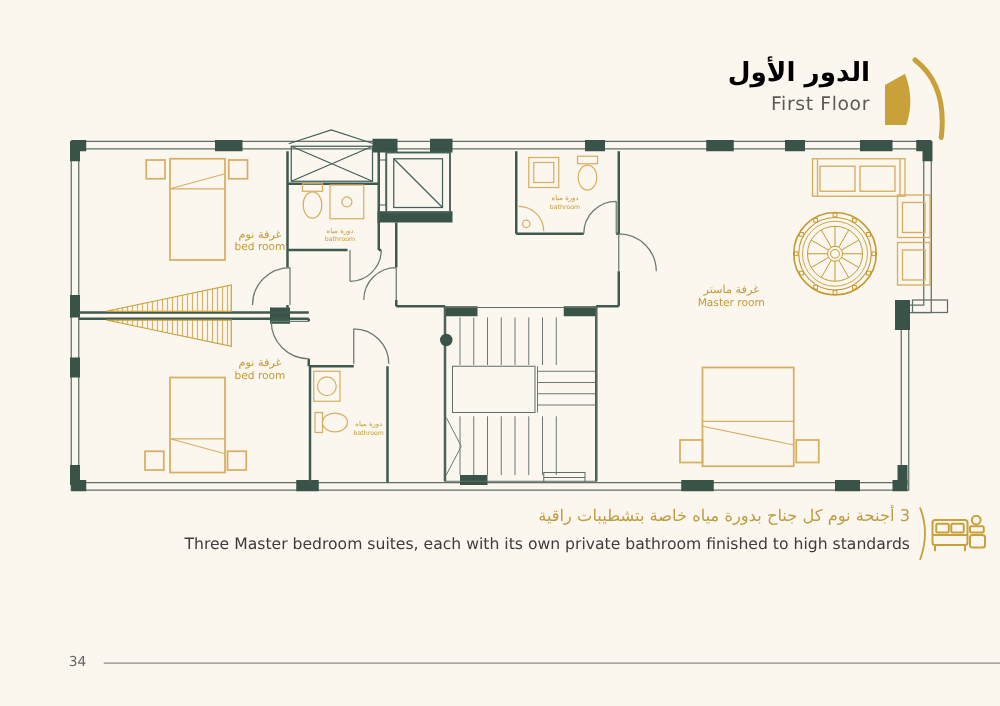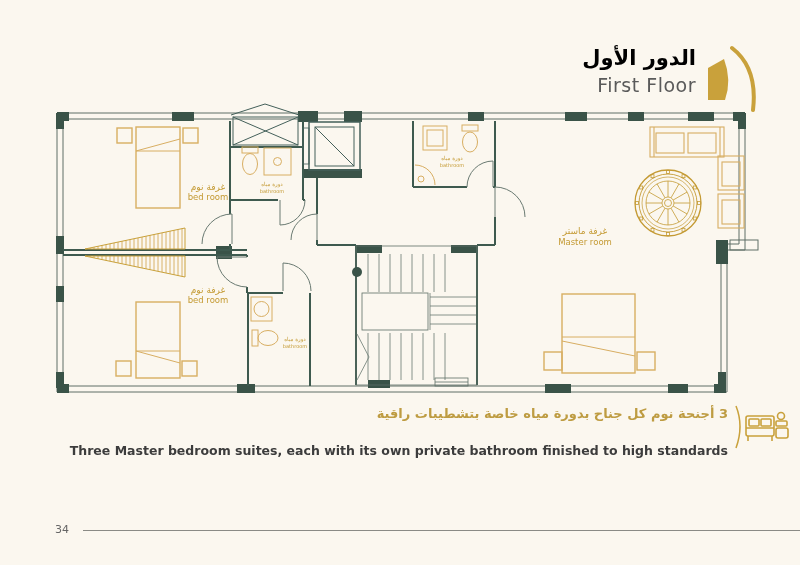--- a/index.html
+++ b/index.html
@@ -3,25 +3,25 @@
 <meta charset="utf-8">
 <style>
   html,body{margin:0;padding:0;background:#FBF7EF;}
   .page{
     position:relative;width:800px;height:565px;background:#FBF7EF;
     font-family:"DejaVu Sans","Liberation Sans",sans-serif;overflow:hidden;
   }
   .plan-svg{position:absolute;left:0;top:0;width:800px;height:565px;}
   .header{position:absolute;top:44px;right:104px;text-align:right;}
   .header .ar{font-size:21px;font-weight:bold;color:#000000;line-height:1.35;}
-  .header .en{font-size:19px;color:#5A5A5A;letter-spacing:0.5px;margin-top:2px;}
+  .header .en{font-size:15px;color:#5A5A5A;letter-spacing:0.5px;margin-top:2px;}
   .header-icon{position:absolute;top:42px;right:38px;width:60px;height:70px;}
-  .footer-text{position:absolute;top:404px;right:72px;text-align:right;font-weight:bold;}
+  .footer-text{position:absolute;top:404px;right:72px;text-align:right;}
   .footer-text .ar{font-size:13px;color:#BE9C42;direction:rtl;line-height:1.5;}
-  .footer-text .en{font-size:12.5px;color:#3C3C3C;line-height:1.5;margin-top:18px;}
+  .footer-text .en{font-size:12.5px;color:#3C3C3C;line-height:1.5;margin-top:2px;}
   .footer-icon{position:absolute;top:402px;right:8px;width:62px;height:52px;}
   .page-number{position:absolute;left:55px;top:523px;font-size:11px;color:#666;}
   .footer-rule{position:absolute;left:83px;top:530px;right:0;height:1px;background:#8A8A85;}
   svg text{font-family:"DejaVu Sans","Liberation Sans",sans-serif;}
   .room-label{fill:#C49A33;}
 </style>
 </head>
 <body>
 
 <div class="page">

